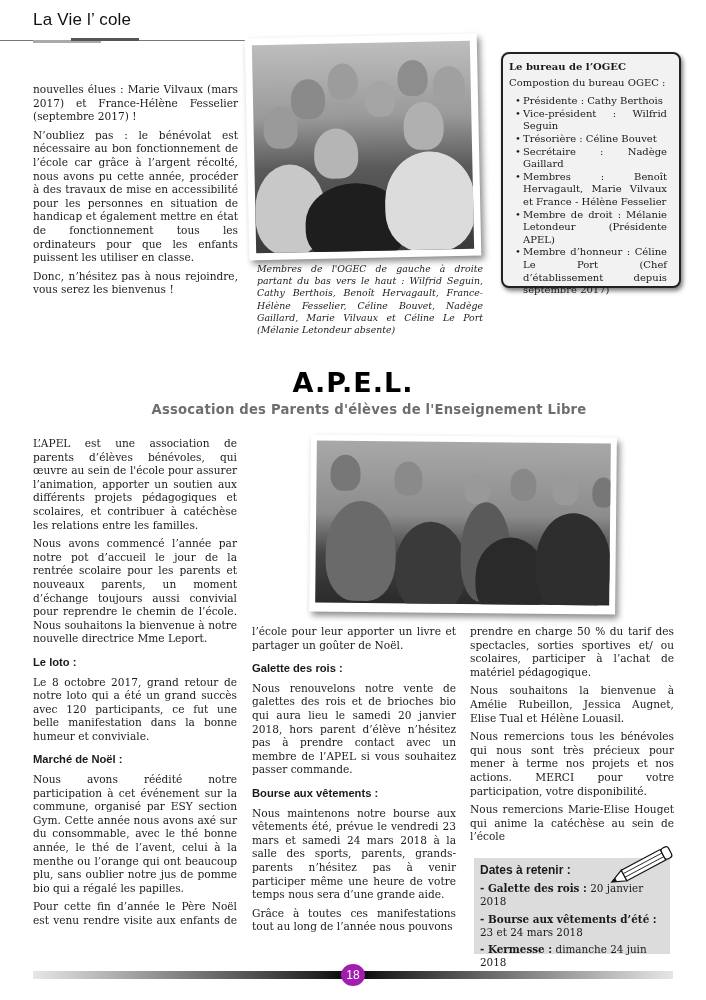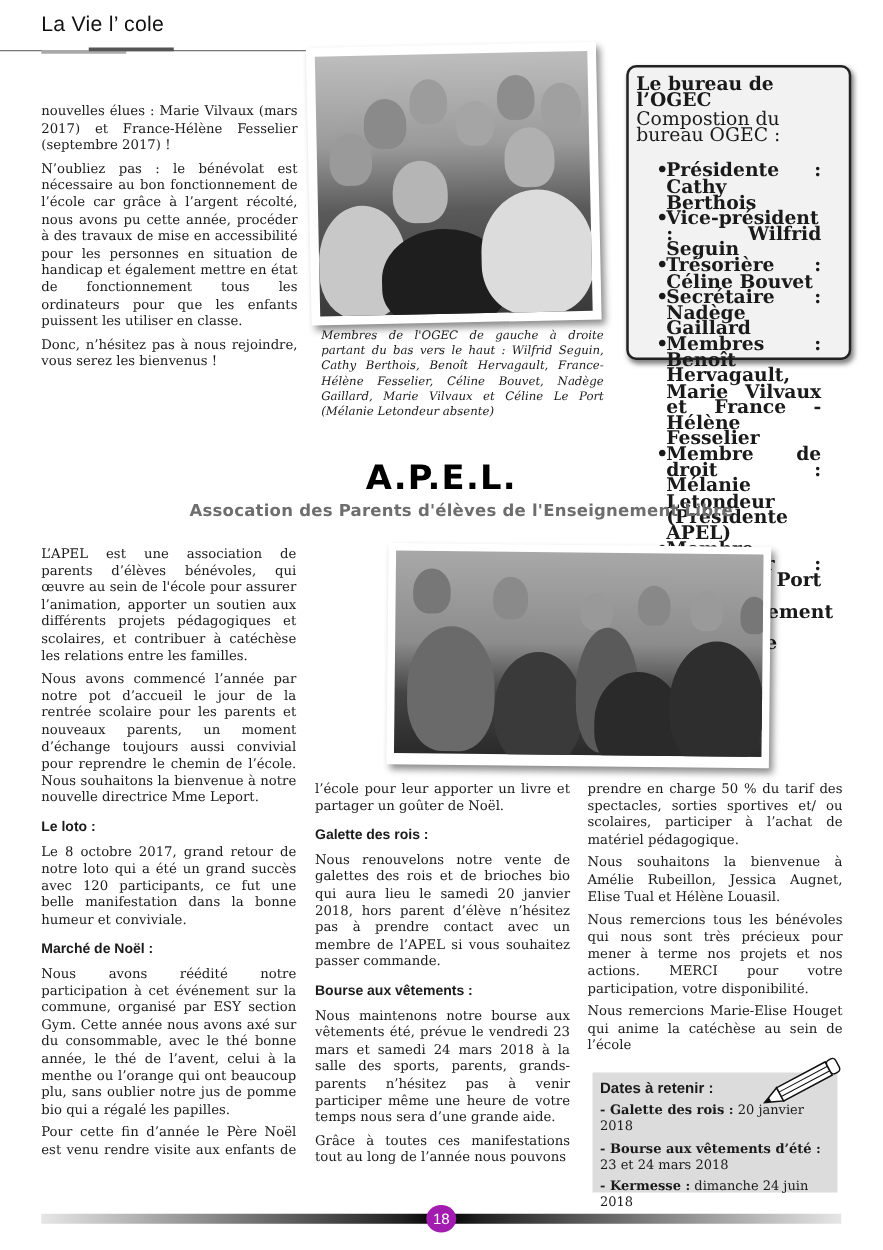--- a/index.html
+++ b/index.html
@@ -9,24 +9,24 @@
   .header-rule { left:0; top:40px; width:258px; height:1px; background:#777; }
   .header-bar1 { left:33px; top:40px; width:68px; height:3px; background:#aaa; }
   .header-bar2 { left:71px; top:38px; width:68px; height:3px; background:#555; }
   .body-text { font-size:10.6px; line-height:13.6px; text-align:justify; }
   .body-text p { margin:0 0 5px 0; }
   .col1-top { left:33px; top:83px; width:205px; }
   .photo1-frame { left:247px; top:36px; width:232px; height:222px; background:#fff; box-shadow:3px 4px 6px rgba(0,0,0,0.45); transform:rotate(-1.2deg); }
   .photo1-inner { position:absolute; left:7px; top:7px; right:7px; bottom:7px; background:linear-gradient(180deg,#bdbdbd 0%,#9a9a9a 35%,#5a5a5a 60%,#3a3a3a 100%); overflow:hidden; }
   .person { position:absolute; border-radius:50% 50% 40% 40%; }
   .caption1 { left:257px; top:263px; width:226px; font-style:italic; font-size:9.4px; line-height:12.2px; text-align:justify; }
-  .ogec-box { left:501px; top:52px; width:180px; height:236px; background:#f2f2f2; border:2px solid #222; border-radius:8px; box-shadow:2px 3px 4px rgba(0,0,0,0.5); padding:7px 6px; box-sizing:border-box; font-size:15px; line-height:12.6px; }
+  .ogec-box { left:501px; top:52px; width:180px; height:236px; background:#f2f2f2; border:2px solid #222; border-radius:8px; box-shadow:2px 3px 4px rgba(0,0,0,0.5); padding:7px 6px; box-sizing:border-box; font-size:10px; line-height:12.6px; }
   .ogec-box .title { font-weight:bold; margin-bottom:3px; }
   .ogec-box .sub { margin-bottom:2px; }
-  .ogec-box ul { list-style:none; margin:16px; padding:0;font-weight:bold; }
+  .ogec-box ul { list-style:none; margin:6px; padding:0; }
   .ogec-box li { position:relative; padding-left:8px; text-align:justify; }
   .ogec-box li::before { content:"•"; position:absolute; left:0; top:0; }
   .apel-title { left:0; width:706px; top:367px; text-align:center; font-family:"DejaVu Sans", sans-serif; font-weight:bold; font-size:27px; color:#000000; letter-spacing:1px; }
   .apel-sub { left:16px; width:706px; top:402px; text-align:center; font-family:"DejaVu Sans", sans-serif; font-weight:bold; font-size:13.2px; color:#6e6e6e; letter-spacing:0.2px; }
   .col1-bottom { left:33px; top:437px; width:204px; }
   .photo2-frame { left:310px; top:436px; width:306px; height:177px; background:#fff; box-shadow:3px 4px 6px rgba(0,0,0,0.45); transform:rotate(0.6deg); }
   .photo2-inner { position:absolute; left:6px; top:6px; right:6px; bottom:9px; background:linear-gradient(180deg,#a8a8a8 0%,#8c8c8c 45%,#444 70%,#2a2a2a 100%); overflow:hidden; }
   .section-head { font-family:"Liberation Sans", sans-serif; font-weight:bold; font-size:11.2px; margin:10px 0 6px 0; }
   .col2 { left:252px; top:625px; width:204px; }
   .col3 { left:470px; top:625px; width:204px; }

